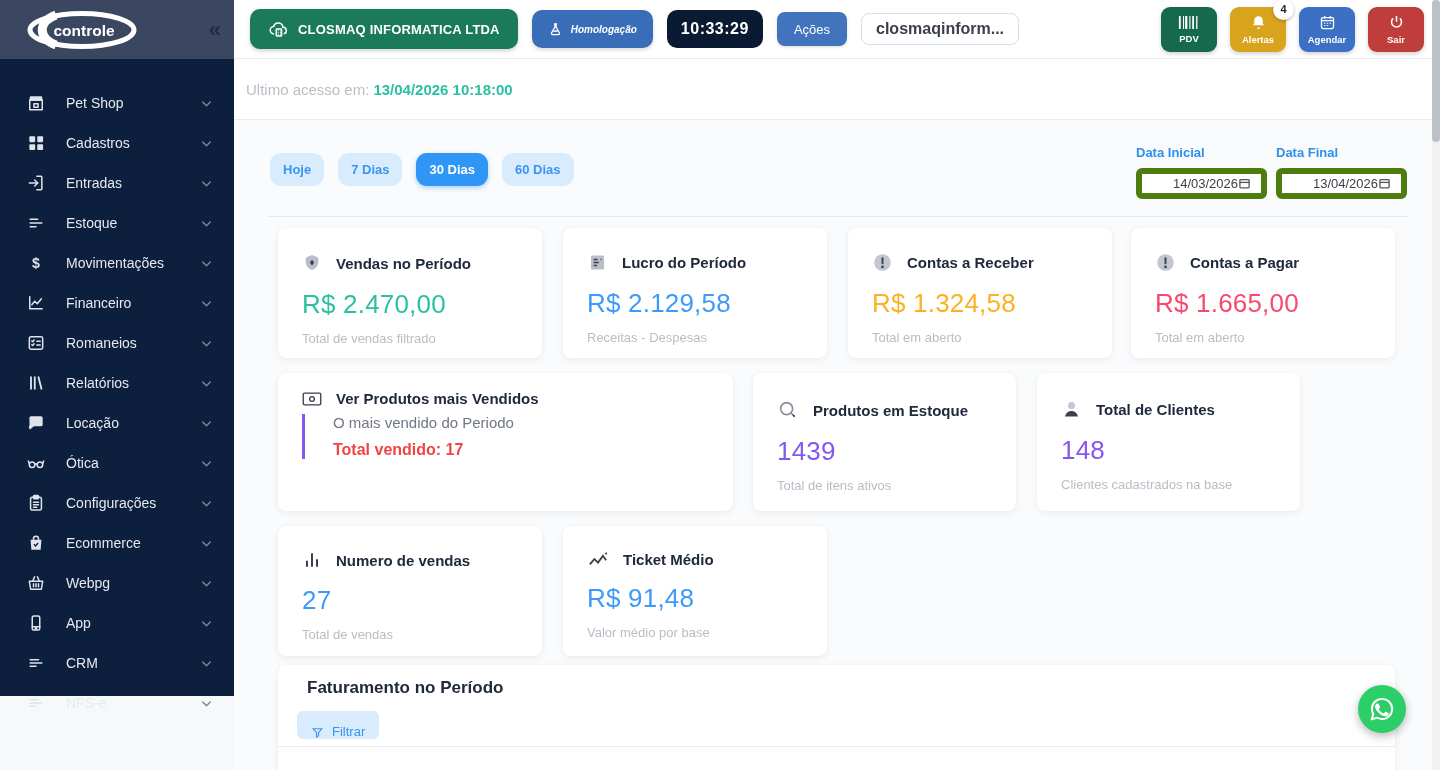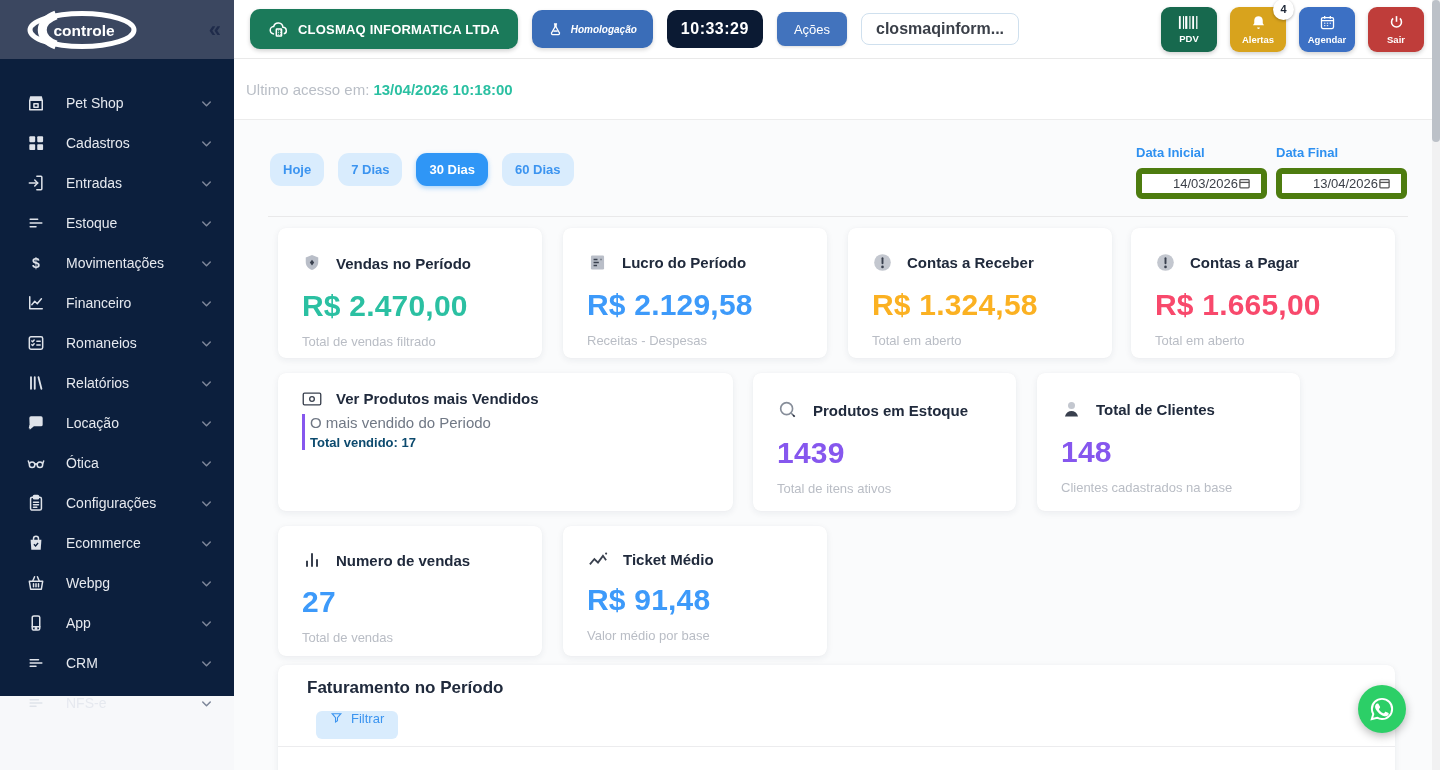--- a/index.html
+++ b/index.html
@@ -64,45 +64,45 @@
   .date-input { width:131px; height:31px; background:#fff; border:6px solid #4d7c0f; border-radius:6px;
                 display:flex; align-items:center; justify-content:flex-end; padding:0 10px; font-size:13px;
                 color:#3c4149; cursor:pointer; }
 
   .divider1 { position:absolute; left:34px; top:96px; width:1140px; height:1px; background:#e9e9ea; }
 
   .card { position:absolute; background:#fff; border-radius:8px;
           box-shadow:0 2px 7px rgba(25,40,70,.07), 0 0 1px rgba(0,0,0,.05); }
   .card-head { display:flex; align-items:center; gap:14px; padding:24px 24px 0; }
   .card-title { font-weight:bold; font-size:15px; color:#202a3c; }
-  .card-value { font-size:30px; font-weight:bold; padding:15px 24px 0; letter-spacing:.2px; }
+  .card-value { font-size:26px; font-weight:normal; padding:15px 24px 0; letter-spacing:.2px; }
   .card-cap { font-size:13px; color:#b9bdc5; padding:11px 24px 0; }
 
   .r1 { top:108px; height:130px; width:264px; }
   .c1 { left:44px; } .c2 { left:329px; } .c3 { left:614px; } .c4 { left:897px; }
 
   .big-card { left:44px; top:253px; width:455px; height:138px; }
   .big-card .card-head { padding-top:17px; cursor:pointer; }
-  .top-product { margin:7px 0 0 24px; padding-left:5px; border-left:3px solid #8657ee; }
+  .top-product { margin:7px 0 0 24px; padding-left:28px; border-left:3px solid #8657ee; }
   .tp-sub { font-size:15px; color:#707885; }
   .tp-name { font-size:22px; font-weight:bold; margin-top:3px; }
-  .tp-total { font-size:13px; font-weight:bold; color:#0c4a6e; margin-top:4px; }
+  .tp-total { font-size:16px; font-weight:bold; color:#ef4444; margin-top:10px; }
 
   .r2 { top:253px; height:138px; width:263px; }
   .c5 { left:519px; } .c6 { left:803px; }
   .r2 .card-head { padding-top:26px; }
 
   .r3 { top:406px; height:130px; width:264px; }
   .c7 { left:44px; } .c8 { left:329px; }
 
   .billing { position:absolute; left:44px; top:545px; width:1117px; height:240px; background:#fff; border-radius:8px;
              box-shadow:0 2px 7px rgba(25,40,70,.07), 0 0 1px rgba(0,0,0,.05); }
   .billing-title { position:absolute; top:13px; left:29px; font-size:17px; font-weight:bold; color:#202a3c; }
-  .filtrar-btn { position:absolute; top:46px; left:38px; height:28px; border-radius:6px; background:#d9ecfd;
-                 color:#3b94f0; font-size:13px; display:inline-flex; align-items:flex-start; gap:8px; padding:0 14px;
+  .filtrar-btn { position:absolute; top:46px; left:19px; height:28px; border-radius:6px; background:#d9ecfd;
+                 color:#3b94f0; font-size:13px; display:inline-flex; align-items:flex-end; gap:8px; padding:0 14px;
                  border:none; cursor:pointer; font-family:inherit; }
   .billing-divider { position:absolute; top:81px; left:0; width:100%; height:1px; background:#ececee; }
 
   .whatsapp-fab { position:absolute; left:1358px; top:685px; width:48px; height:48px; border-radius:50%;
                   display:flex; align-items:center; justify-content:center; border:none; cursor:pointer;
                   box-shadow:0 3px 10px rgba(0,0,0,.28); z-index:9; }
 
   .scrollbar-track { position:absolute; left:1432px; top:0; width:8px; height:770px; background:#f1f1f2; z-index:10; }
   .scrollbar-thumb { position:absolute; left:0; top:0; width:8px; height:142px; background:#bcc1c8; border-radius:4px; }
 

